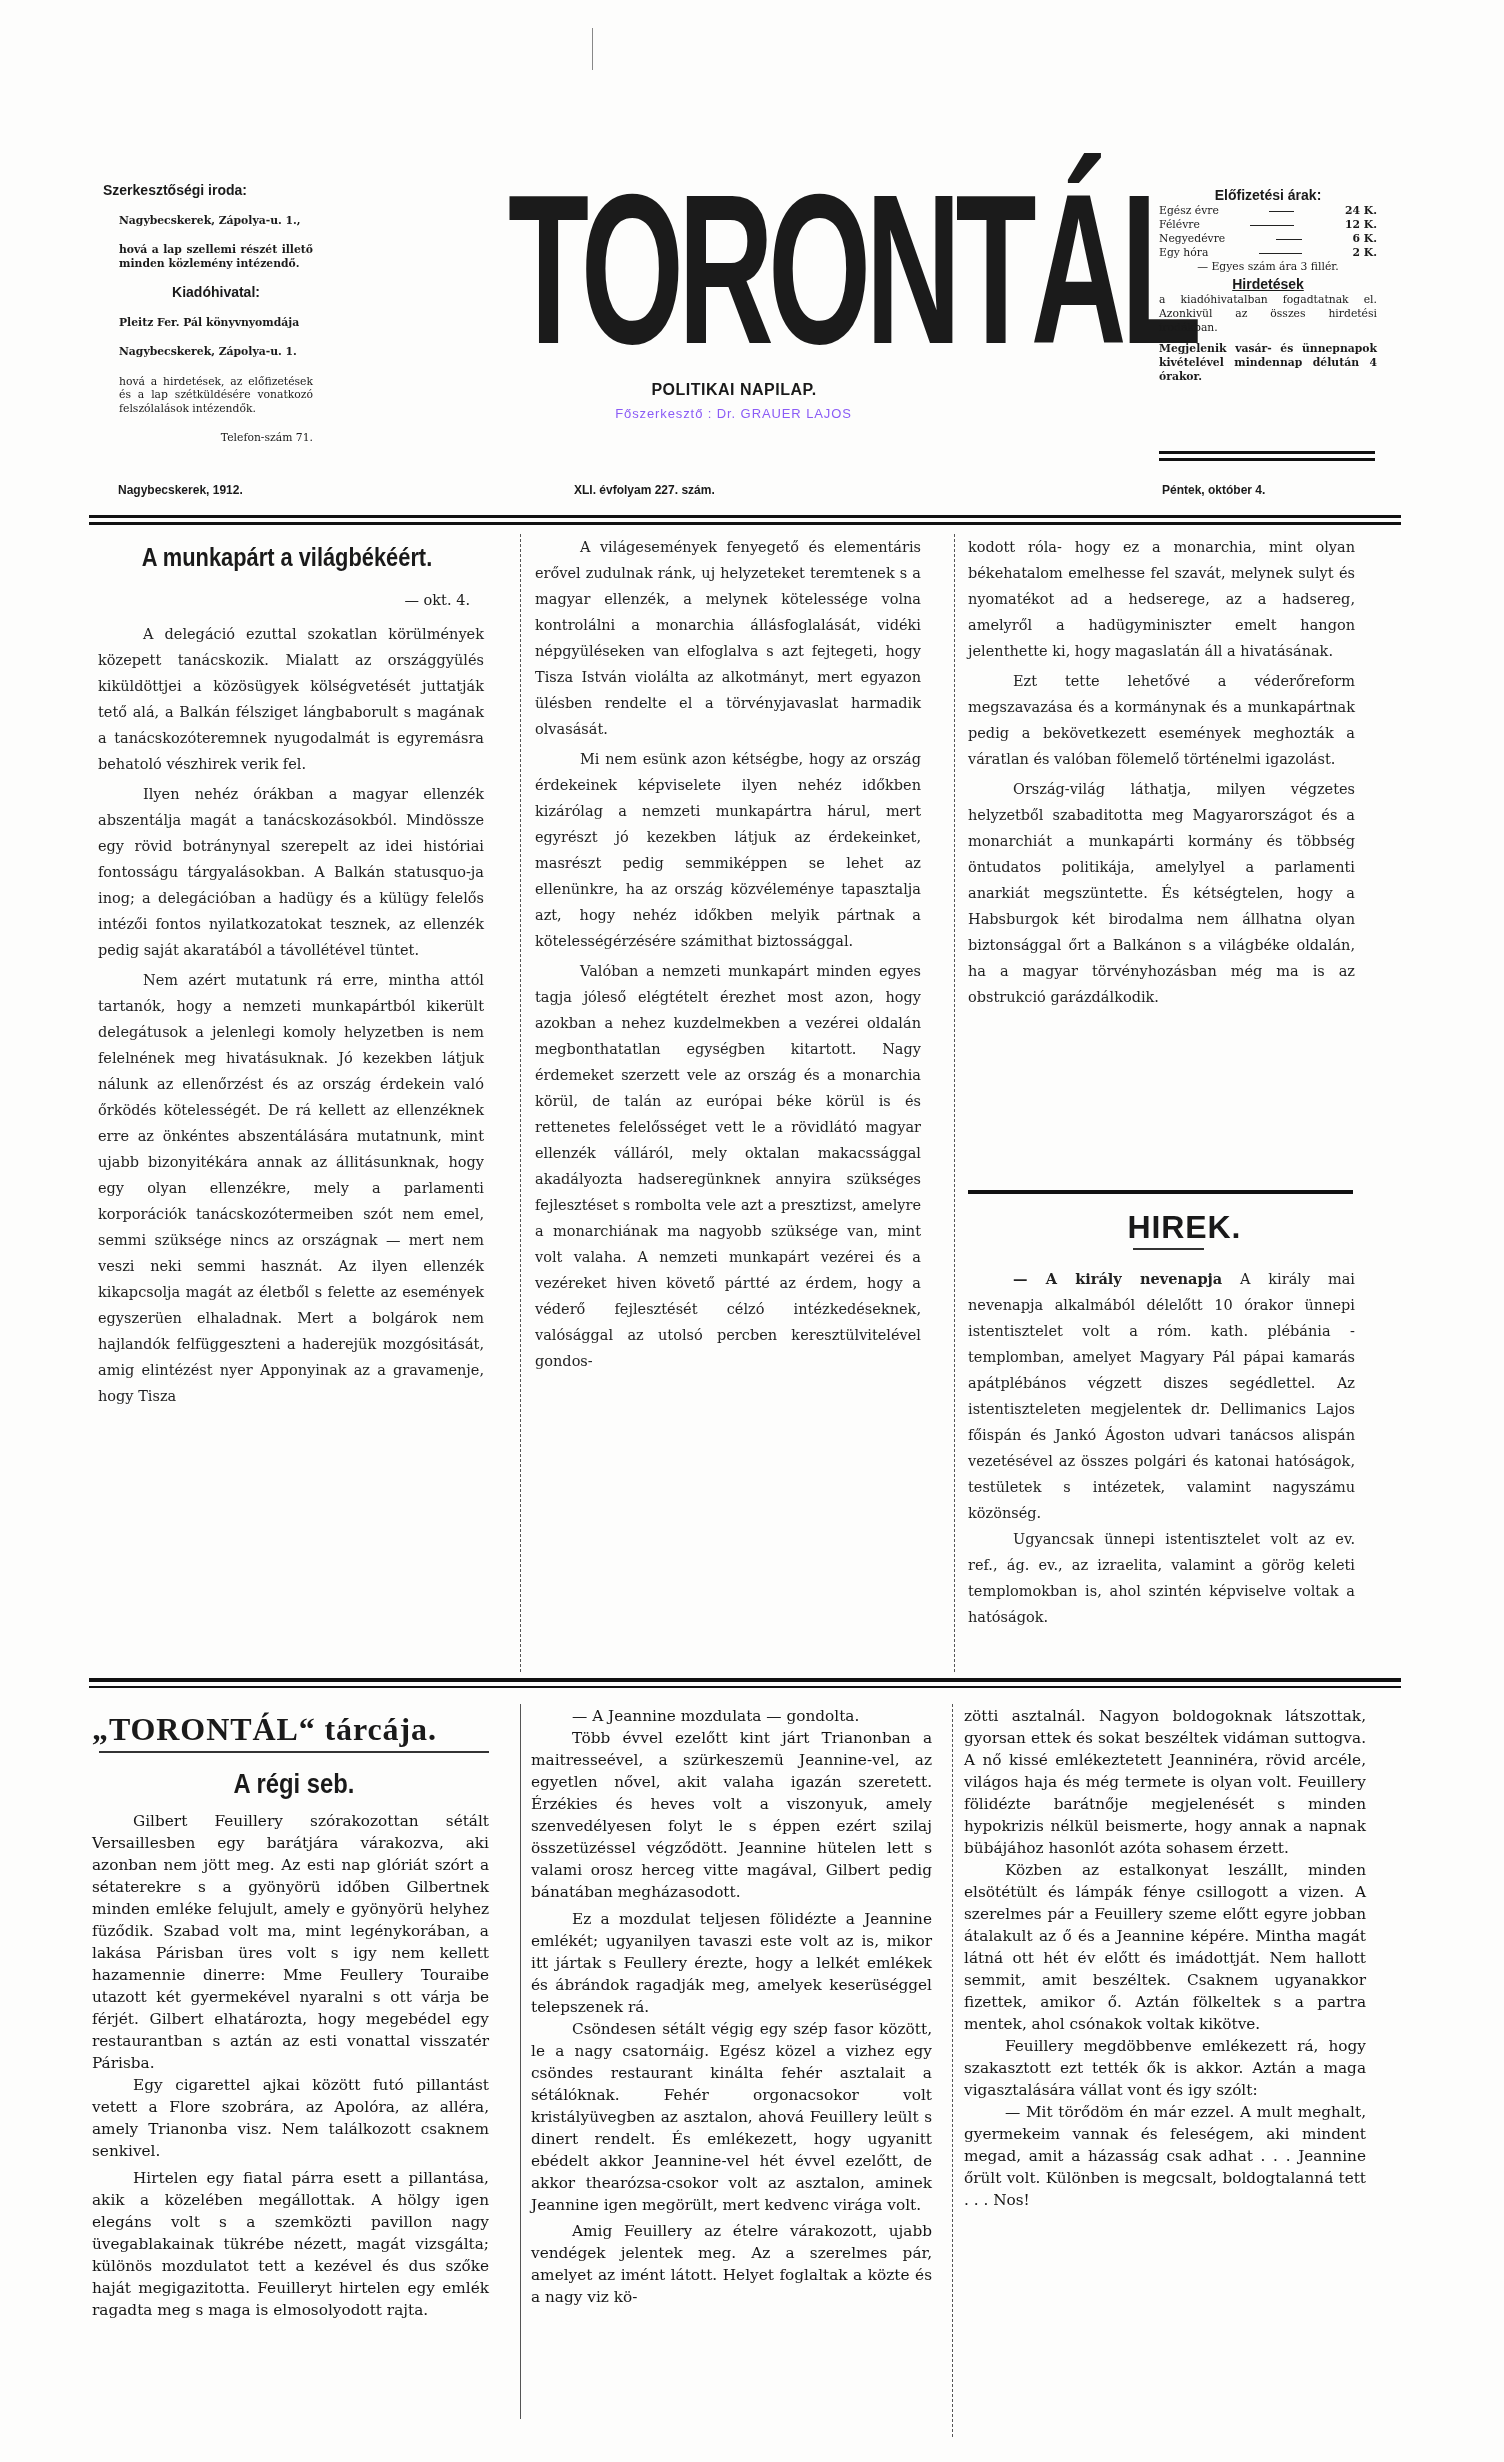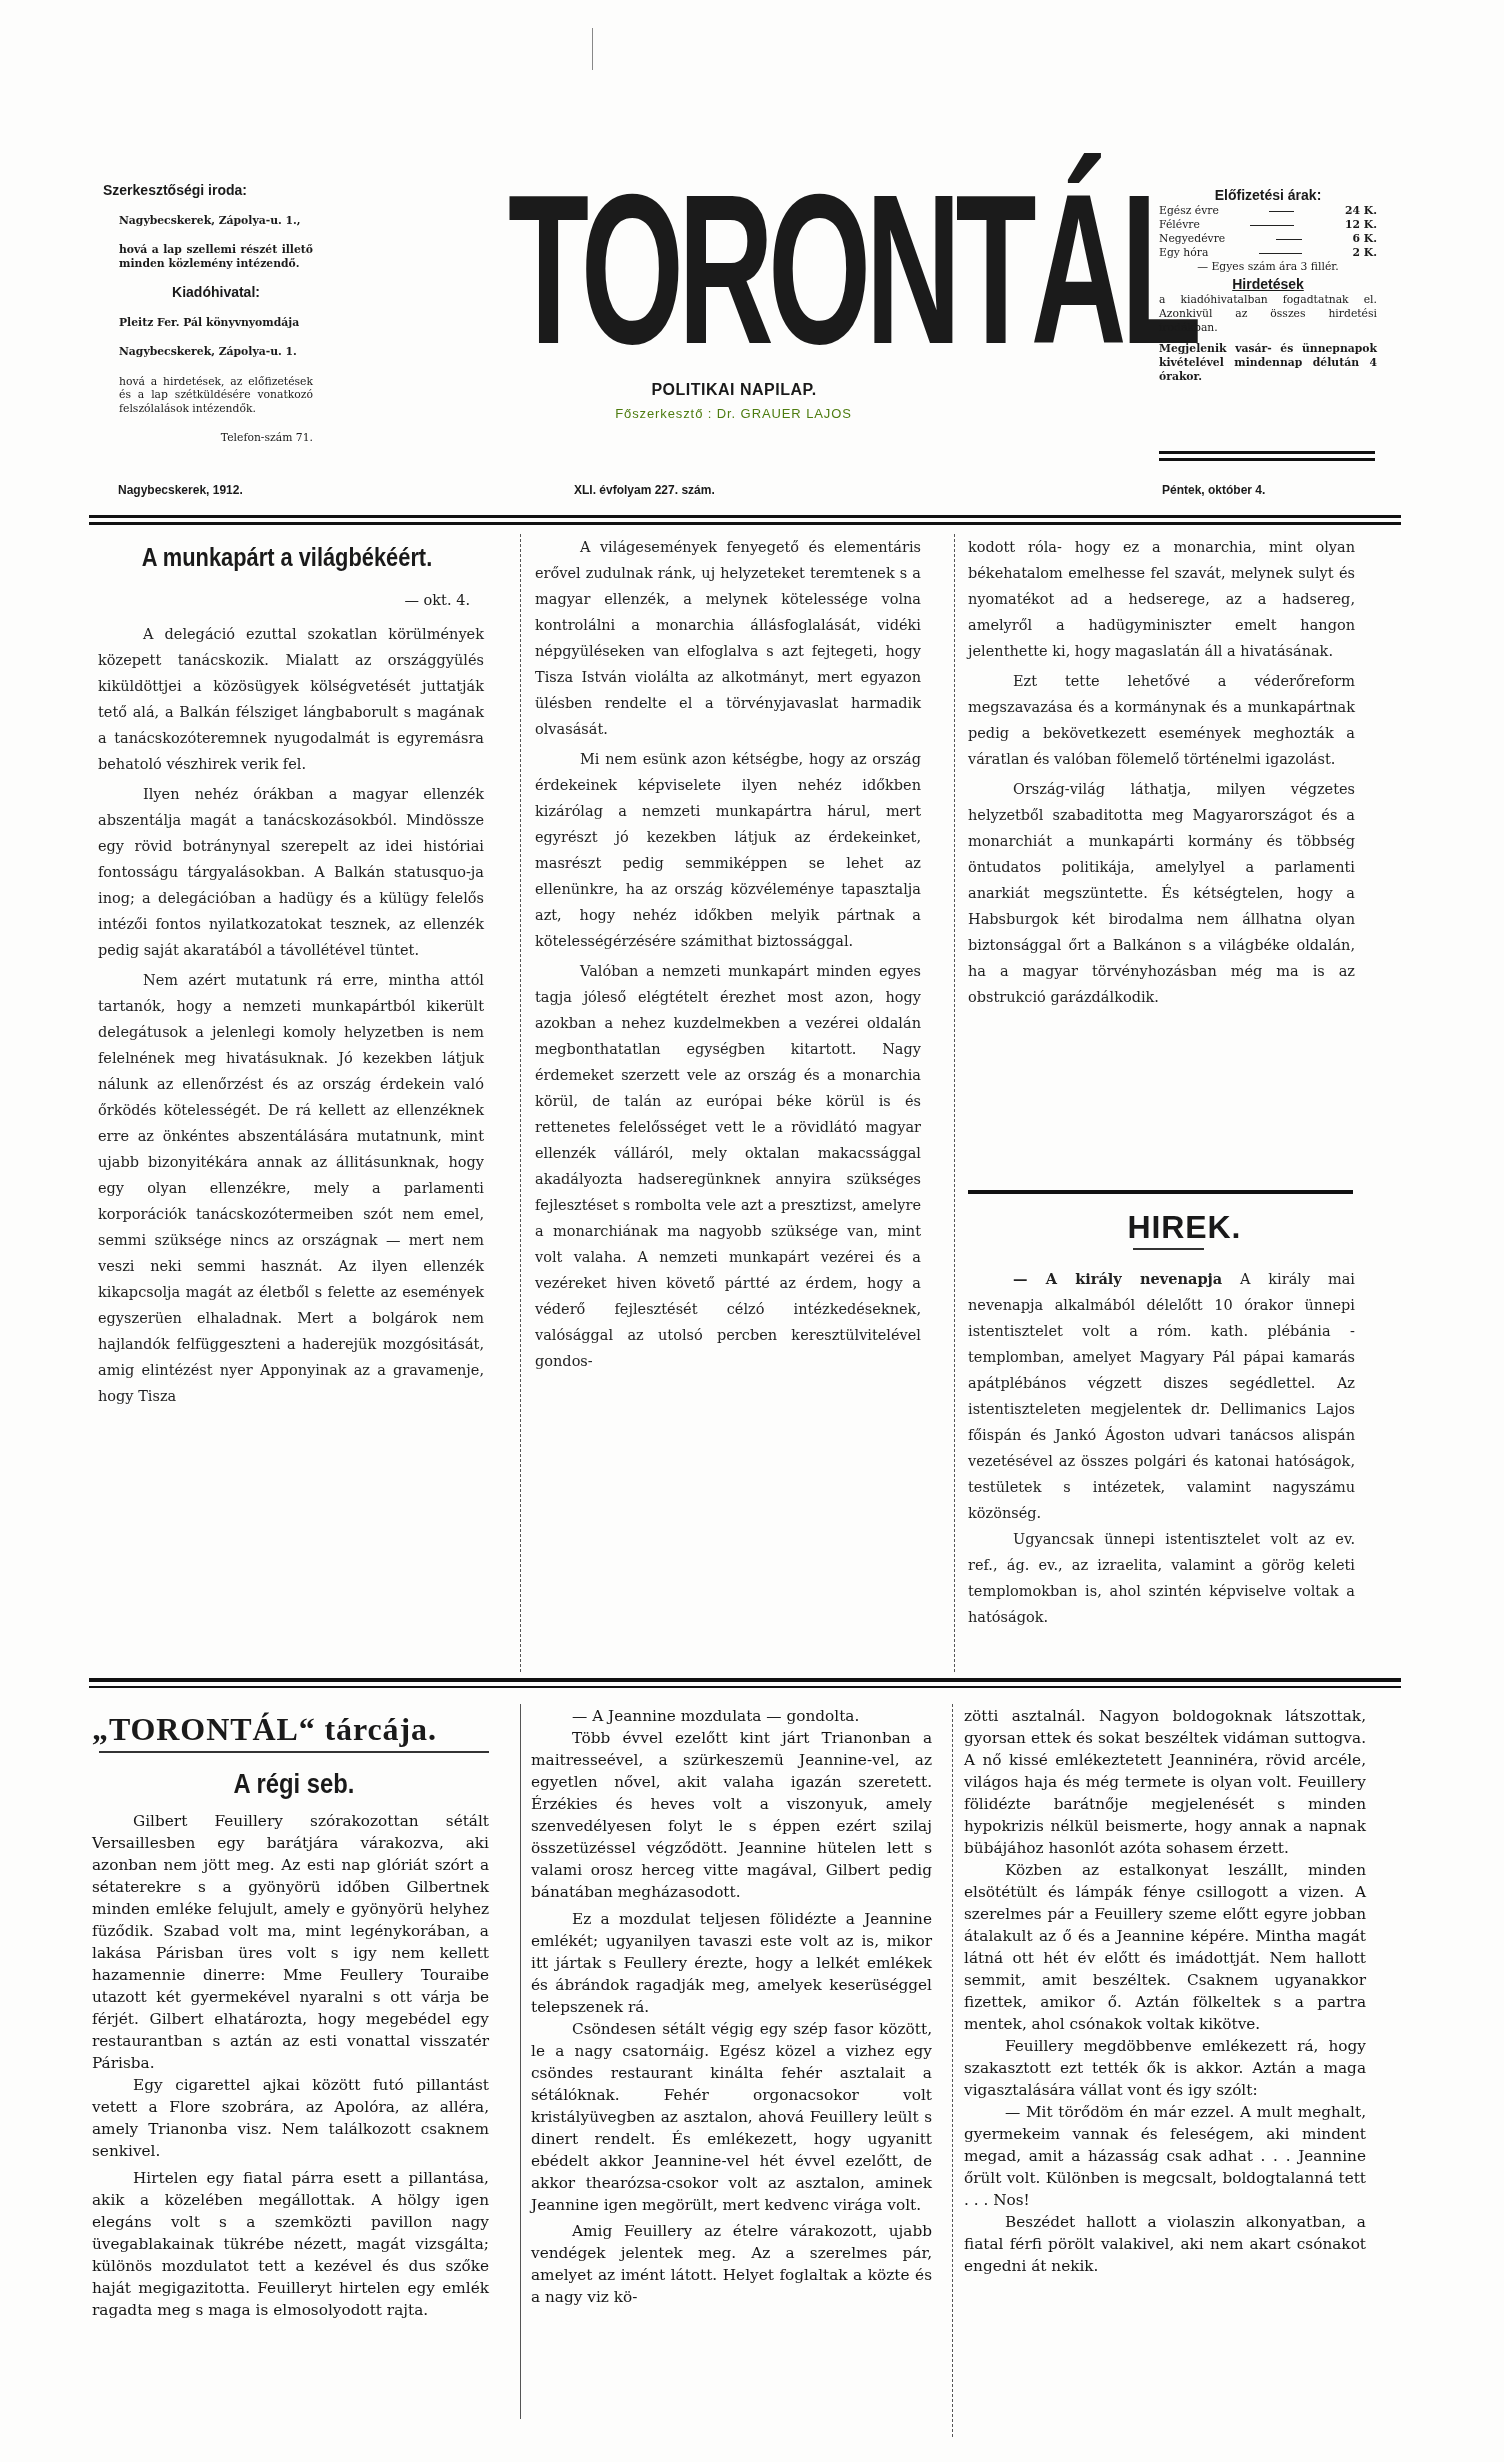--- a/index.html
+++ b/index.html
@@ -12,21 +12,21 @@
   #masthead-left .head { font-family:"Liberation Sans", sans-serif; font-weight:bold; font-size:14px; text-align:left; margin-bottom:3.8px; }
   #masthead-left .head2 { font-family:"Liberation Sans", sans-serif; font-weight:bold; font-size:14px; text-align:center; margin:7.5px 0 2.8px; }
   #masthead-left p { margin:16px; text-align:justify; }
   #masthead-left .b { font-weight:bold; }
 
   
   #title { left:365px; top:175px; width:752px; height:188px; font-family:"Liberation Sans Narrow","Liberation Sans", sans-serif;
            font-size:214px; font-weight:bold; line-height:188px; letter-spacing:-9.4px; text-align:center; color:#1b1b1b;
            transform:scaleX(0.62); transform-origin:center top; white-space:nowrap; }
   #subtitle { left:527px; top:381px; width:414px; text-align:center; font-family:"Liberation Sans", sans-serif; font-weight:bold; font-size:16px; letter-spacing:0.5px; }
-  #editor { left:489px; top:406px; width:489px; text-align:center; font-family:"Liberation Sans", sans-serif; font-size:13px; color:#4d7c0f; letter-spacing:0.9px; }
+  #editor { left:489px; top:406px; width:489px; text-align:center; font-family:"Liberation Sans", sans-serif; font-size:13px; color:#8b5cf6; letter-spacing:0.9px; }
 
   
   #masthead-right { left:1159px; top:188px; width:218px; font-size:10.8px; line-height:14px; }
   #masthead-right .head { font-family:"Liberation Sans", sans-serif; font-weight:bold; font-size:14px; text-align:center; margin-bottom:1.9px; }
   #masthead-right .row { display:flex; justify-content:space-between;gap:45px; }
   #masthead-right .row .dash { flex:1; border-bottom:1.9px solid #222; margin:0 5.6px 5.6px; }
   #masthead-right .row .val { font-weight:bold; }
   #masthead-right p { margin:0; text-align:justify; }
   #masthead-right .center { text-align:center; }
 
@@ -167,17 +167,16 @@
   <p class="ind">Csöndesen sétált végig egy szép fasor között, le a nagy csatornáig. Egész közel a vizhez egy csöndes restaurant kinálta fehér asztalait a sétálóknak. Fehér orgonacsokor volt kristályüvegben az asztalon, ahová Feuillery leült s dinert rendelt. És emlékezett, hogy ugyanitt ebédelt akkor Jeannine-vel hét évvel ezelőtt, de akkor thearózsa-csokor volt az asztalon, aminek Jeannine igen megörült, mert kedvenc virága volt.</p>
   <p class="ind sp">Amig Feuillery az ételre várakozott, ujabb vendégek jelentek meg. Az a szerelmes pár, amelyet az imént látott. Helyet foglaltak a közte és a nagy viz kö-</p>
 </div>
 <div class="vline" style="left:952px;top:1704px;height:733px;"></div>
 
 <div class="fcol" style="left:964px;top:1705px;width:402px;">
   <p>zötti asztalnál. Nagyon boldogoknak látszottak, gyorsan ettek és sokat beszéltek vidáman suttogva. A nő kissé emlékeztetett Jeanninéra, rövid arcéle, világos haja és még termete is olyan volt. Feuillery fölidézte barátnője megjelenését s minden hypokrizis nélkül beismerte, hogy annak a napnak bübájához hasonlót azóta sohasem érzett.</p>
   <p class="ind">Közben az estalkonyat leszállt, minden elsötétült és lámpák fénye csillogott a vizen. A szerelmes pár a Feuillery szeme előtt egyre jobban átalakult az ő és a Jeannine képére. Mintha magát látná ott hét év előtt és imádottját. Nem hallott semmit, amit beszéltek. Csaknem ugyanakkor fizettek, amikor ő. Aztán fölkeltek s a partra mentek, ahol csónakok voltak kikötve.</p>
   <p class="ind">Feuillery megdöbbenve emlékezett rá, hogy szakasztott ezt tették ők is akkor. Aztán a maga vigasztalására vállat vont és igy szólt:</p>
   <p class="ind">— Mit törődöm én már ezzel. A mult meghalt, gyermekeim vannak és feleségem, aki mindent megad, amit a házasság csak adhat . . . Jeannine őrült volt. Különben is megcsalt, boldogtalanná tett . . . Nos!</p>
-  <p class="ind">Beszédet hallott a violaszin alkonyatban, a fiatal férfi pörölt valakivel, aki nem akart csónakot engedni át nekik.</p>
 </div>
 
 <div class="abs" style="left:592px;top:28px;width:0.9px;height:42px;background:#888;"></div>
 
 
 </body></html>

